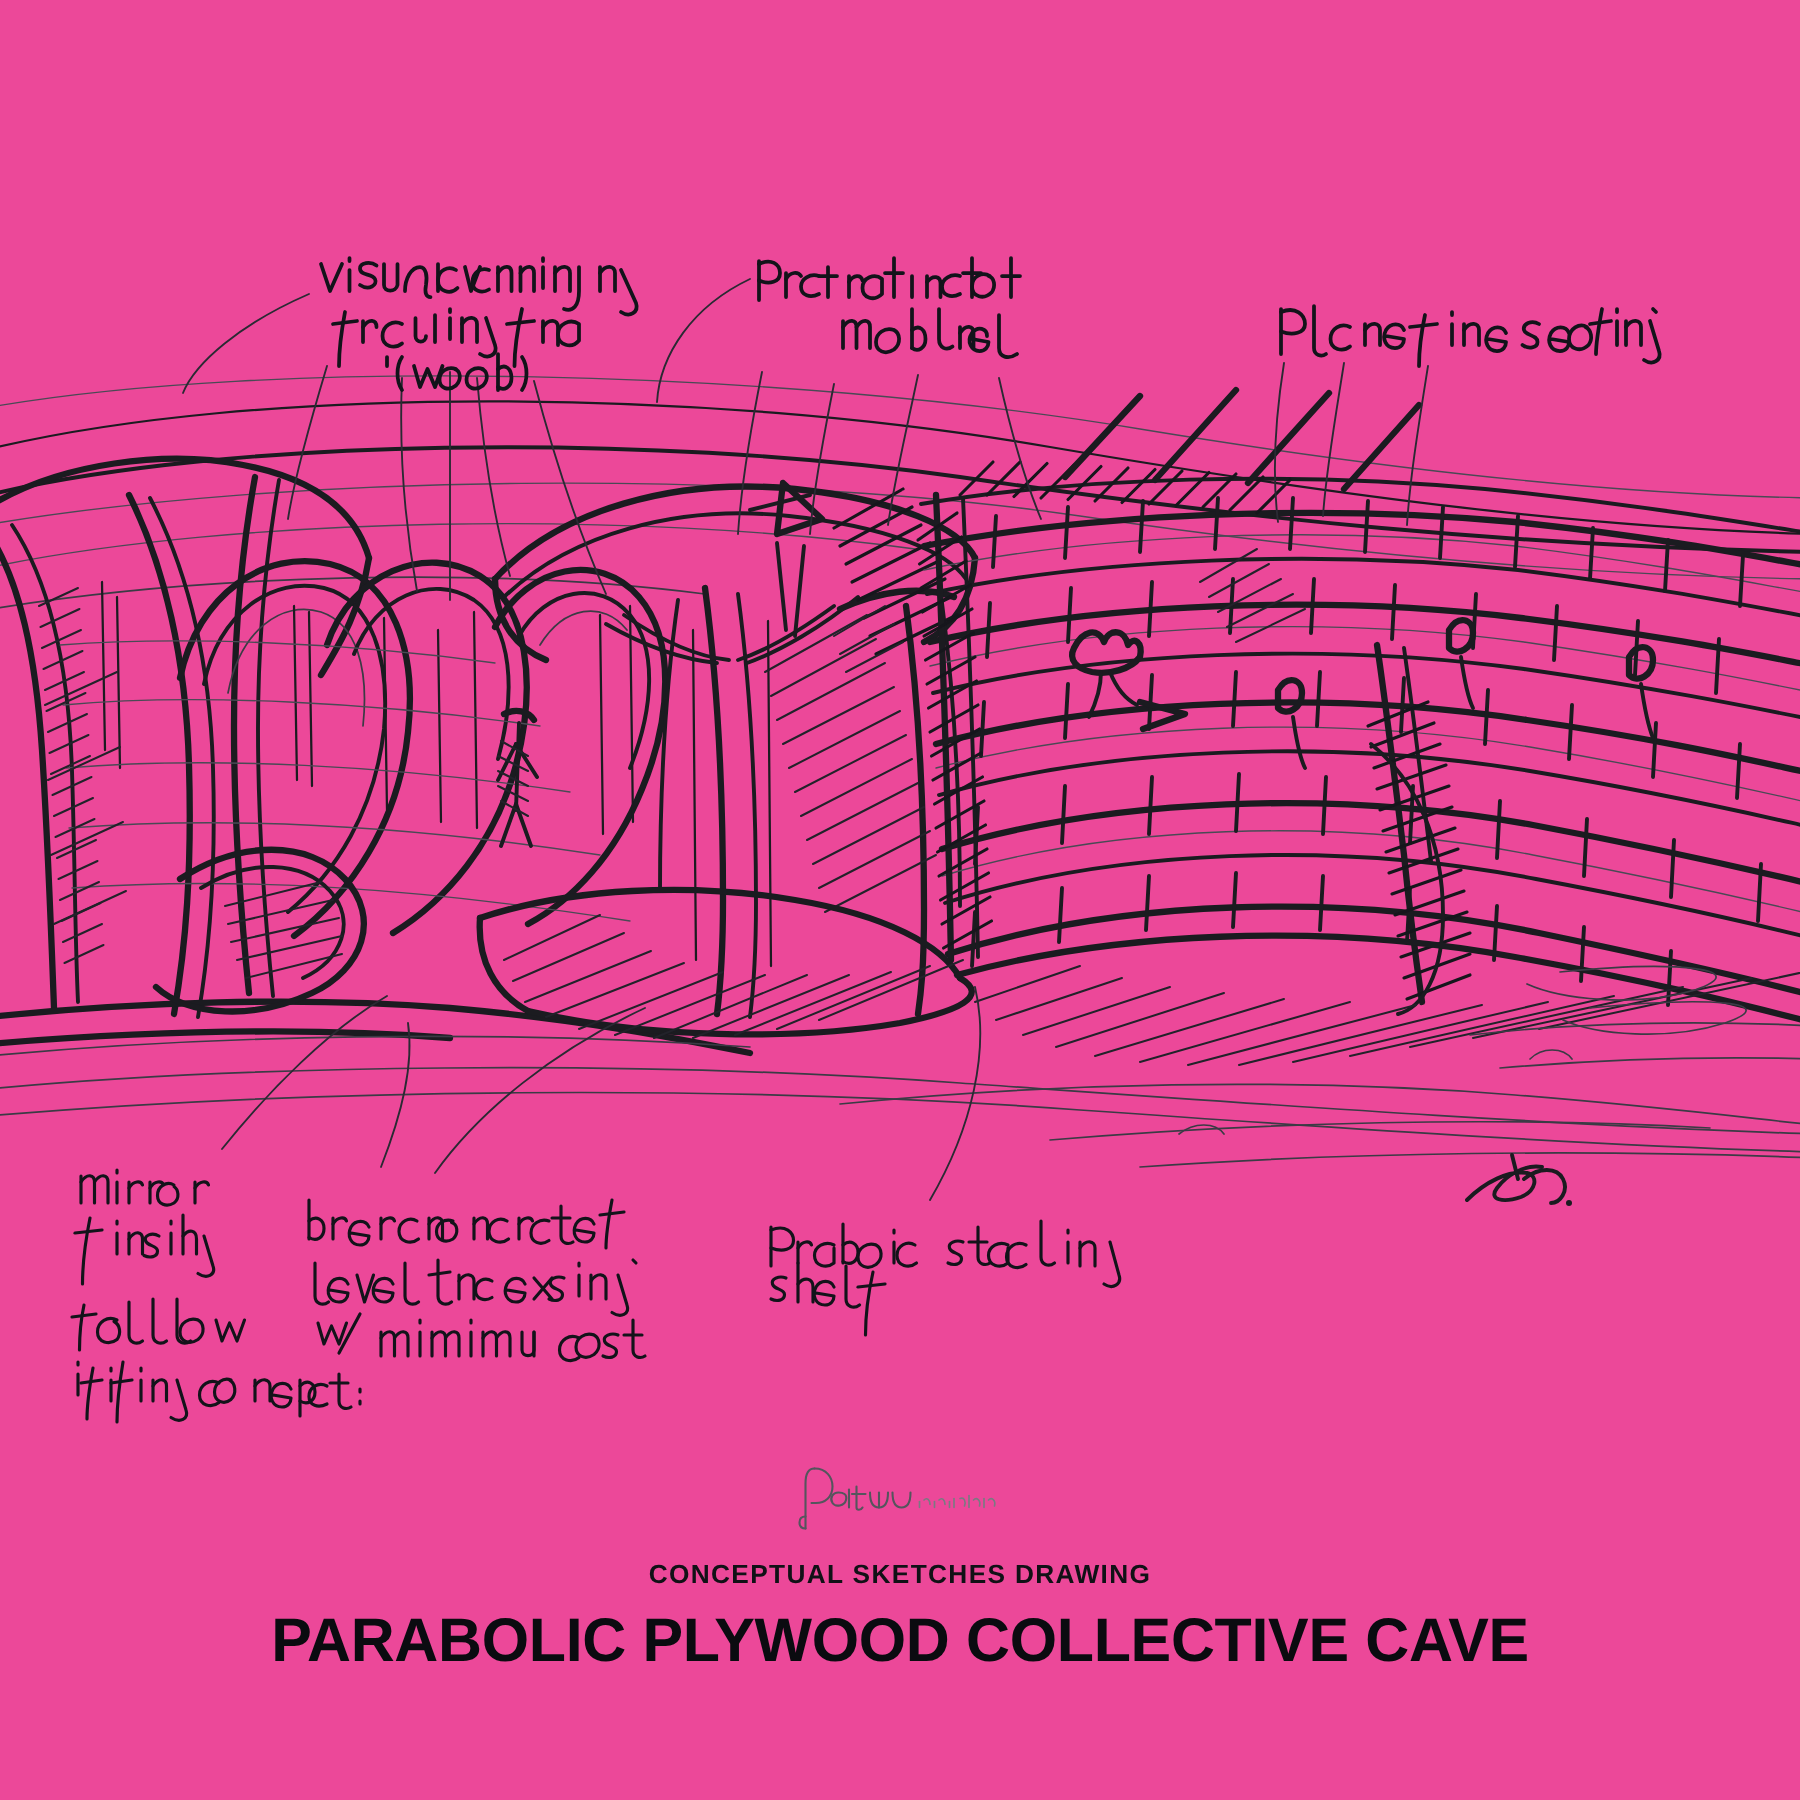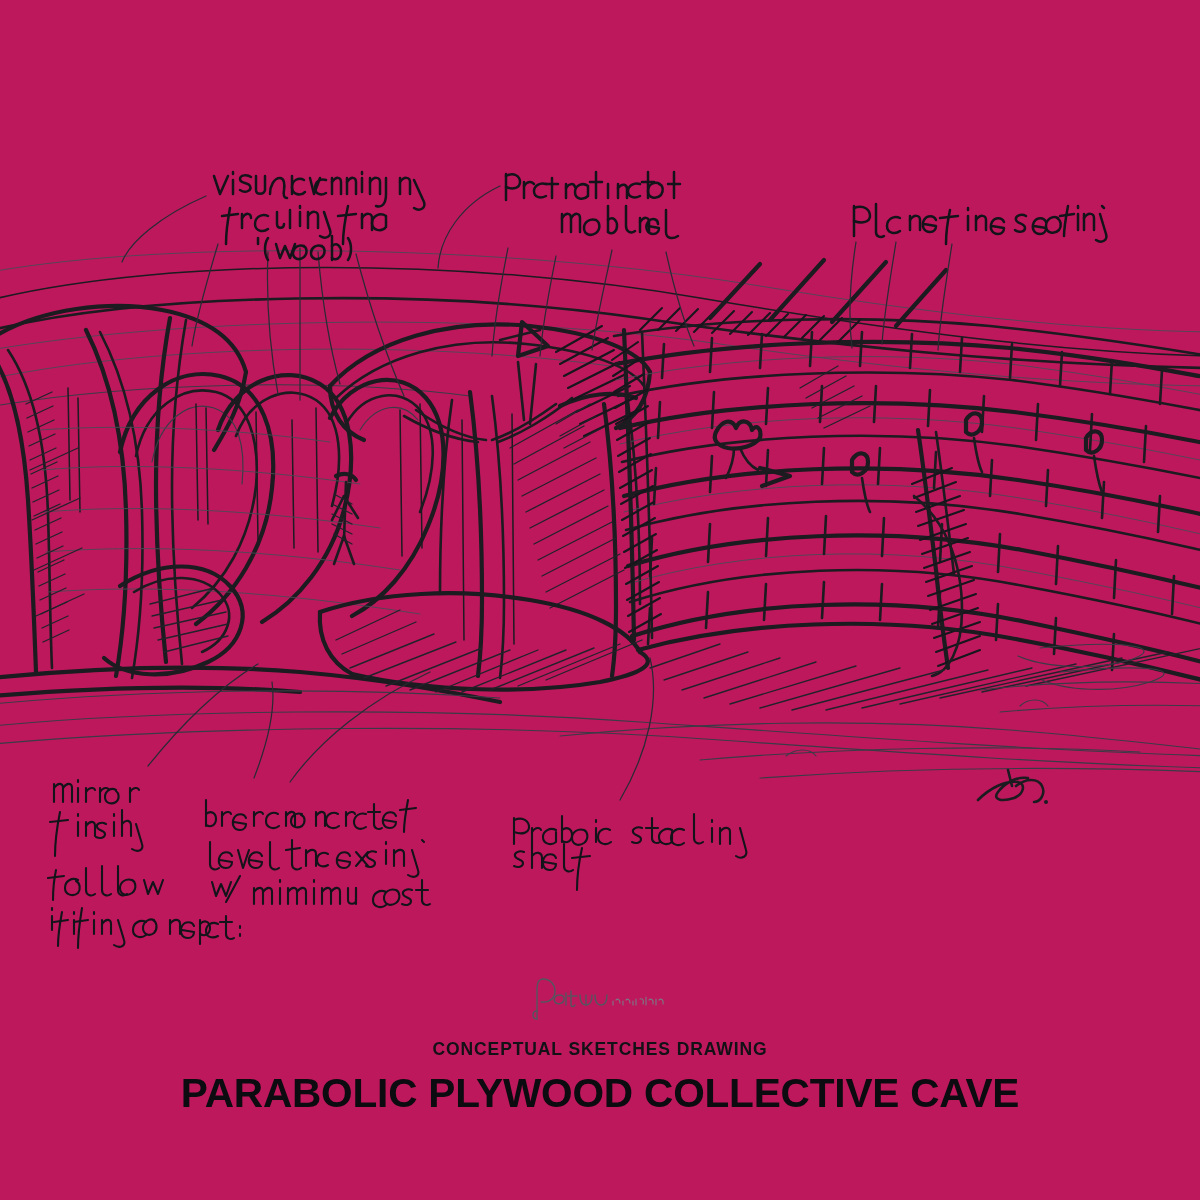--- a/index.html
+++ b/index.html
@@ -10,21 +10,21 @@
   body {
     width: 1200px;
     height: 1200px;
     font-family: "Liberation Sans", sans-serif;
     position: relative;
     overflow: hidden;
   }
   #sheet {
     position: absolute;
     inset: 0;
-    background: #be185d;
+    background: #ec4899;
     padding-left: 14px;
   }
   #sketch-svg {
     position: absolute;
     left: 0;
     top: 0;
     width: 1200px;
     height: 1200px;
   }
   .ink      { fill: none; stroke: #1b1b20; stroke-linecap: round; stroke-linejoin: round; }

